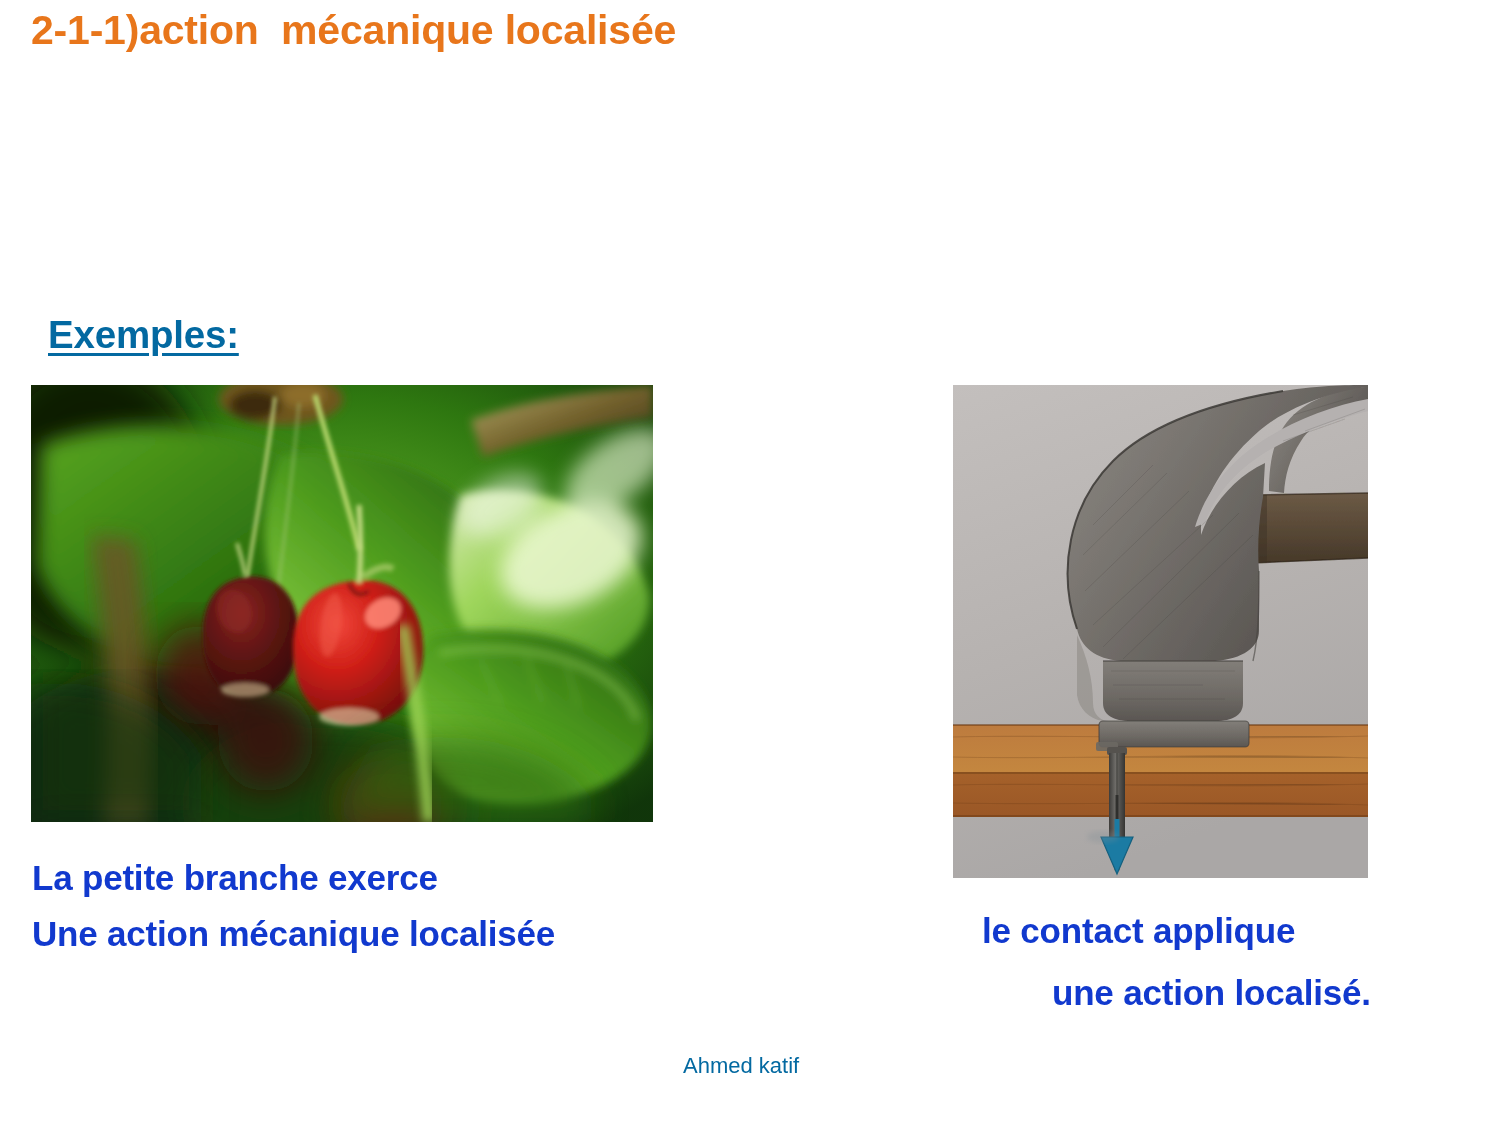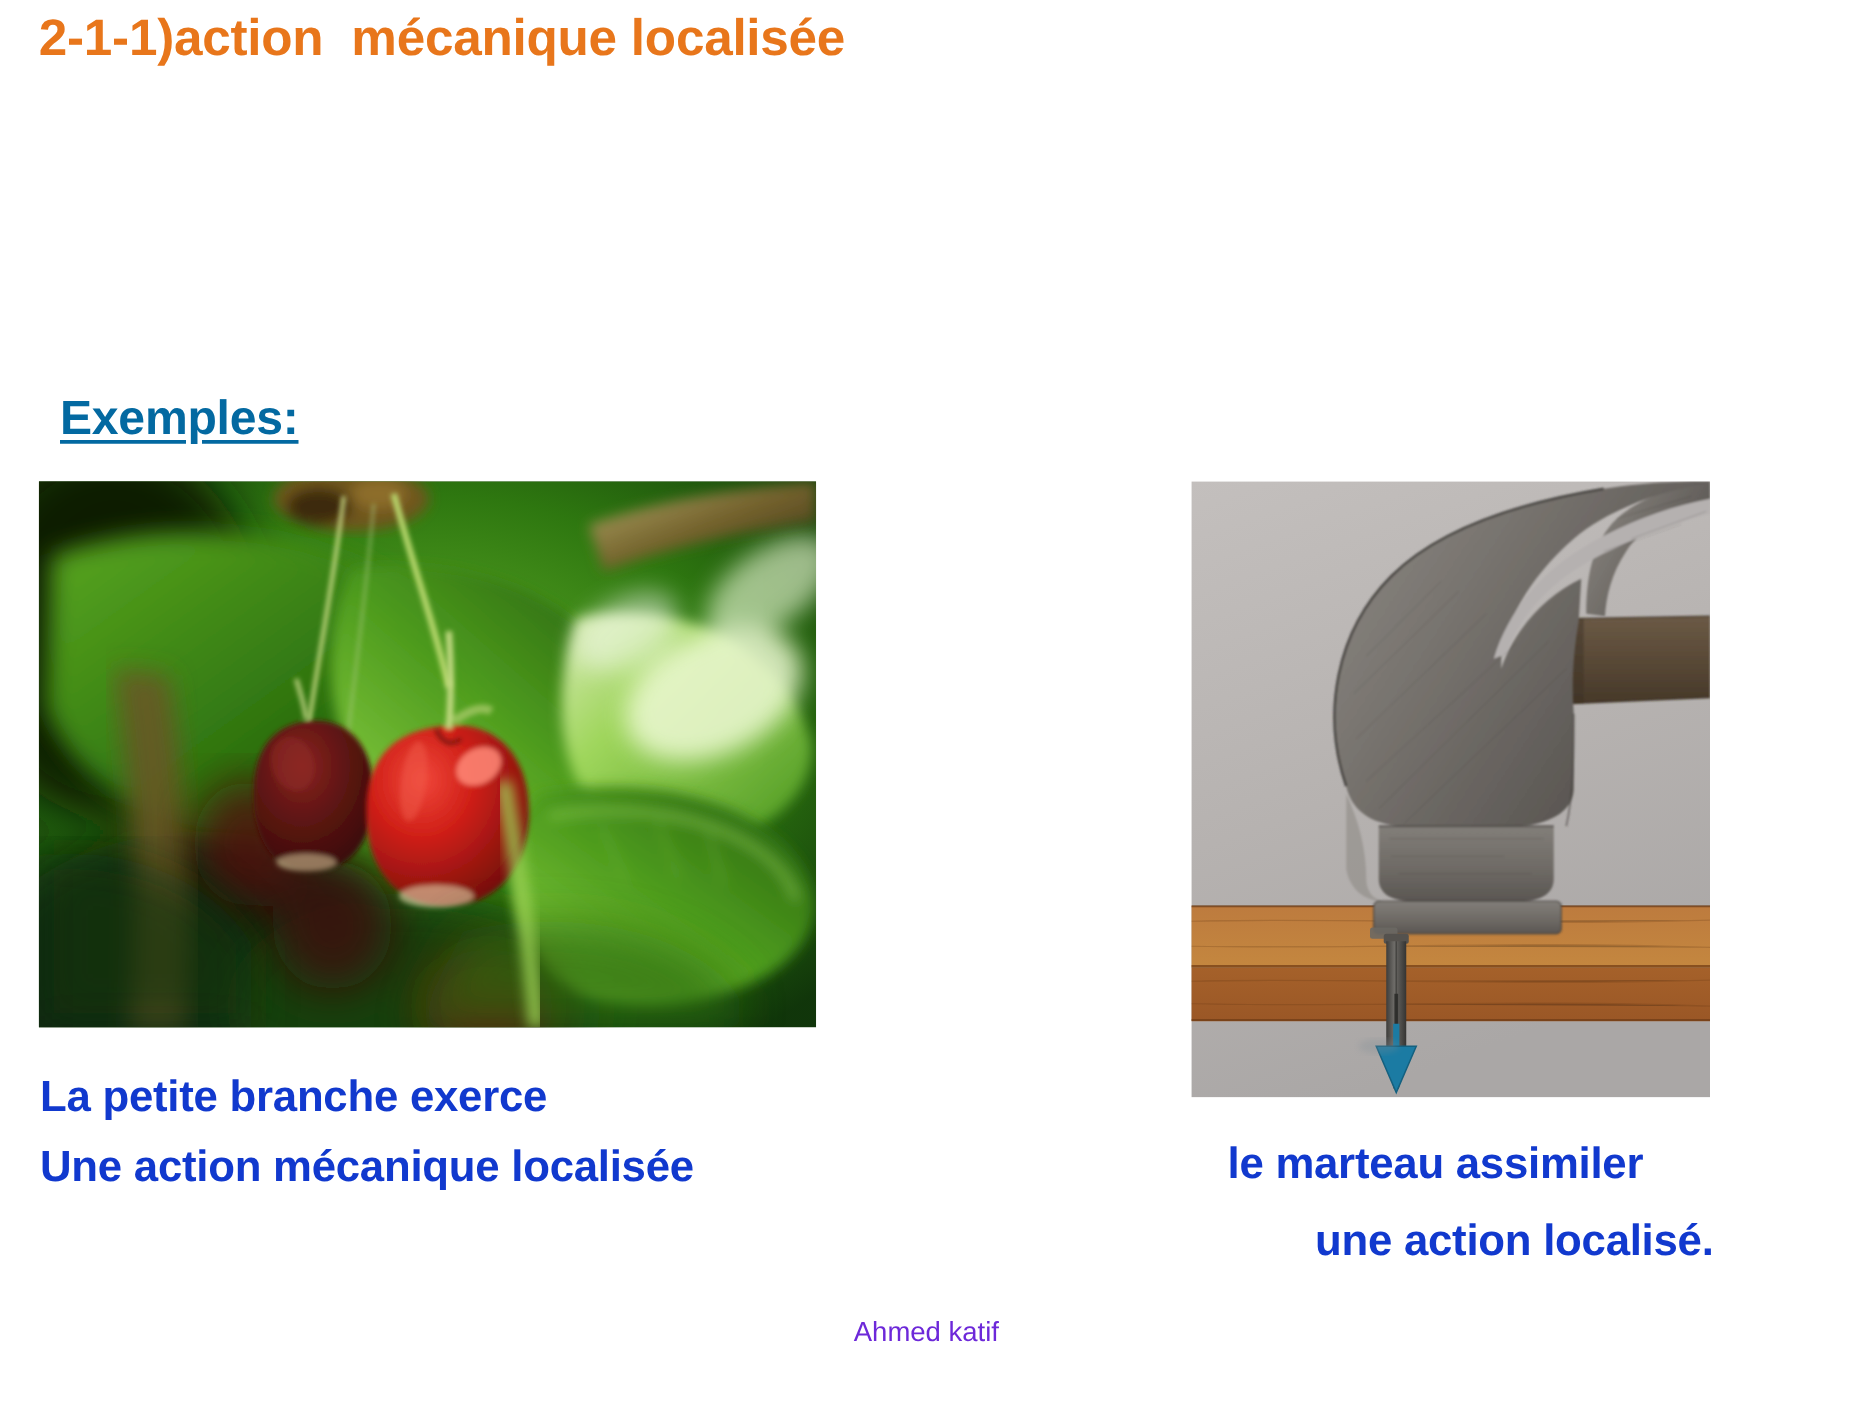--- a/index.html
+++ b/index.html
@@ -97,21 +97,21 @@
   }
   .right-caption .ln.l1 { padding-left: 22px; }
   .right-caption .ln.l2 { padding-left: 92px; }
 
   
   .footer-note {
     position: absolute;
     left: 683px;
     top: 1053px;
     font-size: 22px;
-    color: #6d28d9;
+    color: #0369a1;
     font-weight: normal;
   }
 
   
   .img-cherry {
     position: absolute;
     left: 31px;
     top: 385px;
     width: 622px;
     height: 437px;
@@ -419,19 +419,19 @@
       </g>
     </svg>
   </div>
 
   <div class="left-caption">
     <div class="ln">La petite branche exerce</div>
     <div class="ln">Une action mécanique localisée</div>
   </div>
 
   <div class="right-caption">
-    <span class="ln l1">le marteau assimiler</span>
+    <span class="ln l1">le contact applique</span>
     <span class="ln l2">une action localisé.</span>
   </div>
 
   <div class="footer-note">Ahmed katif</div>
 
 </div>
 
 </body></html>

